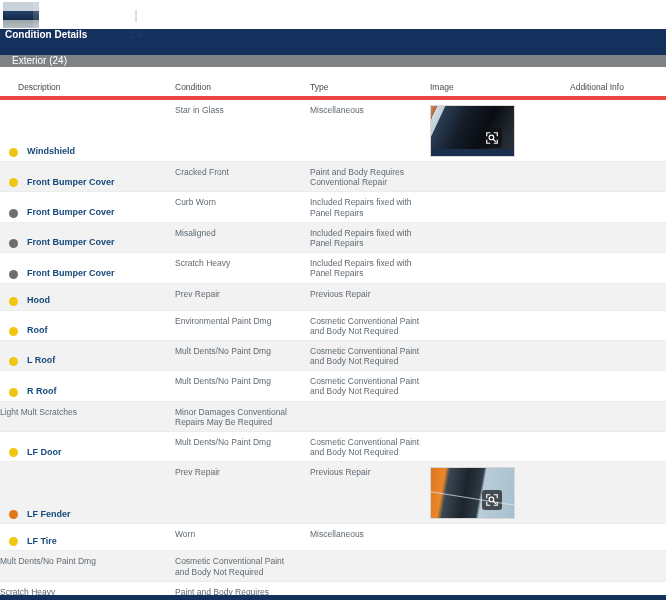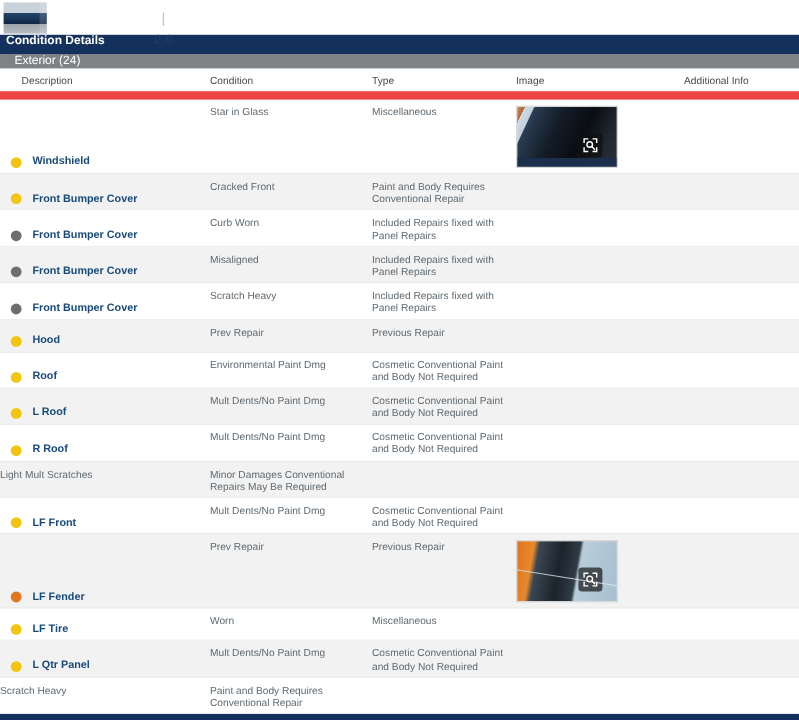--- a/index.html
+++ b/index.html
@@ -41,21 +41,21 @@
     display:flex;
     align-items:center;
     gap:6px;
     white-space:nowrap;
     flex-direction:column;
   }
   .veh-title .sep { color:#b9c2cb; font-weight:normal; font-size:12px; }
 
   
   .bar-navy {
-    height:16px;
+    height:26px;
     background:#14305d;
     color:#fff;
     font-size:10px;
     font-weight:bold;
     line-height:12px;
     padding-left:5px;
   }
   .bar-gray {
     height:12px;
     background:#7f8284;
@@ -65,23 +65,23 @@
     line-height:12px;
     padding-left:12px;
   }
 
   
   .grid-row {
     display:grid;
     grid-template-columns:175px 135px 120px 140px 1fr;
   }
   .thead {
-    padding-top:5px;
+    padding-top:15px;
     padding-bottom:4px;
-    border-bottom:7px solid #ef4444;
+    border-bottom:4px solid #ef4444;
     color:#4a4a4a;
     font-size:8.5px;
   }
   .thead .cell:first-child { padding-left:18px; }
 
   .row {
     padding-top:5px;
     padding-bottom:4px;
     border-bottom:1px solid #ececec;
     font-size:8.5px;
@@ -332,21 +332,21 @@
     <div class="cell">Minor Damages Conventional Repairs May Be Required</div>
     <div class="cell">
       
     </div>
     <div class="cell"></div>
   </div>
 
   <div class="grid-row row">
     <div class="cell desc-cell">
       <span class="dot dot-yellow"></span>
-      <span class="desc-link">LF Front</span>
+      <span class="desc-link">LF Door</span>
     </div>
     <div class="cell">Mult Dents/No Paint Dmg</div>
     <div class="cell">Cosmetic Conventional Paint and Body Not Required</div>
     <div class="cell">
       
     </div>
     <div class="cell"></div>
   </div>
 
   <div class="grid-row row alt has-image">
@@ -380,24 +380,20 @@
     </div>
     <div class="cell">Worn</div>
     <div class="cell">Miscellaneous</div>
     <div class="cell">
       
     </div>
     <div class="cell"></div>
   </div>
 
   <div class="grid-row row alt">
-    <div class="cell desc-cell">
-      <span class="dot dot-yellow"></span>
-      <span class="desc-link">L Qtr Panel</span>
-    </div>
     <div class="cell">Mult Dents/No Paint Dmg</div>
     <div class="cell">Cosmetic Conventional Paint and Body Not Required</div>
     <div class="cell">
       
     </div>
     <div class="cell"></div>
   </div>
 
   <div class="grid-row row">
     <div class="cell">Scratch Heavy</div>

